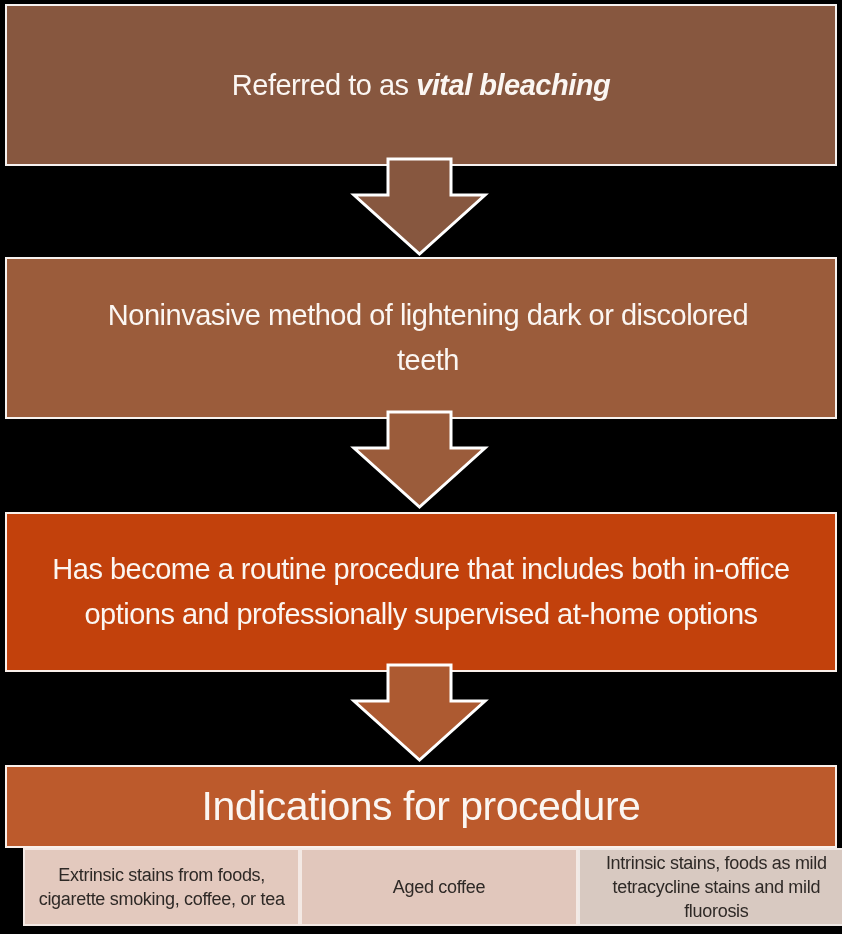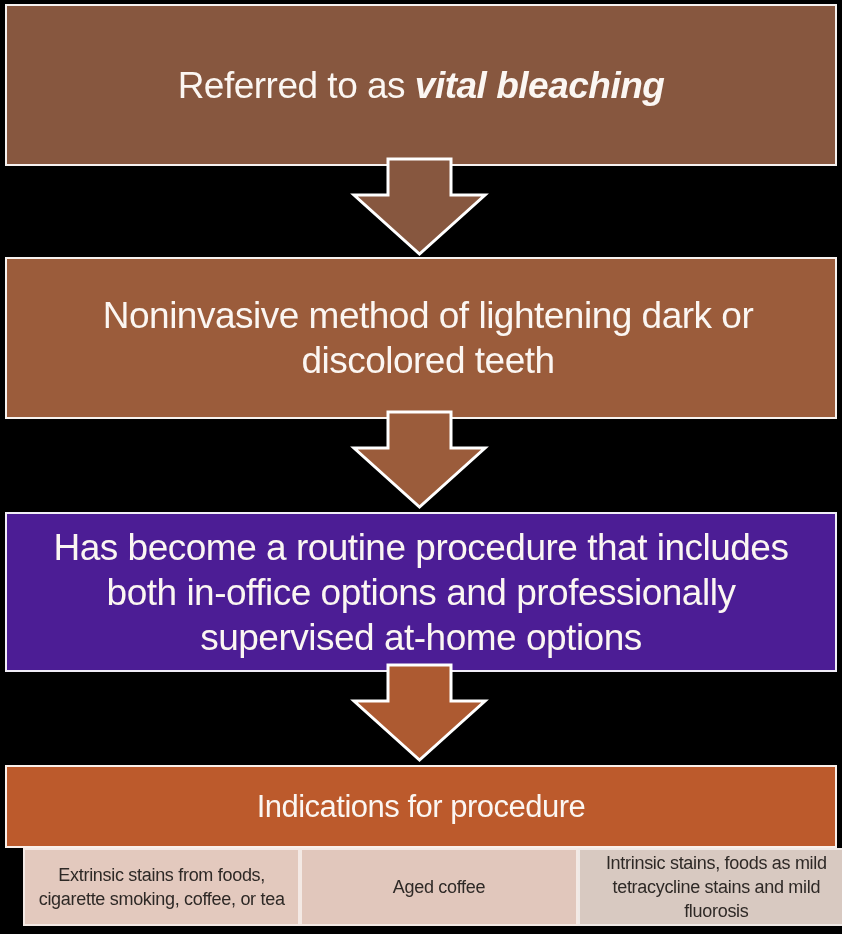--- a/index.html
+++ b/index.html
@@ -21,21 +21,21 @@
     width: 832px;
     box-sizing: border-box;
     border: 2px solid rgba(255,255,255,0.92);
     display: flex;
     align-items: center;
     justify-content: center;
     text-align: center;
   }
   .box-text {
     color: #FBF6F2;
-    font-size: 37px;
+    font-size: 29px;
     line-height: 45px;
     letter-spacing: -0.5px;
     font-weight: 400;
   }
   .box-text .em {
     font-weight: 700;
     font-style: italic;
   }
   .box-1 { top: 4px;   height: 162px; }
   .box-2 { top: 257px; height: 162px; padding-left: 14px; }
@@ -59,21 +59,21 @@
     left: 5px;
     top: 765px;
     width: 832px;
     height: 83px;
     box-sizing: border-box;
     border: 2px solid rgba(255,255,255,0.9);
     display: flex;
     align-items: center;
     justify-content: center;
   }
-  .ind-header .box-text { font-size: 31px; }
+  .ind-header .box-text { font-size: 41px; }
 
   .ind-cells {
     position: absolute;
     left: 23px;
     top: 848px;
     width: 832px;
     height: 78px;
     display: flex;
   }
   .ind-cell {
@@ -109,21 +109,21 @@
   </svg>
 
   <div class="flow-box box-2" style="background: rgb(155, 92, 59);">
     <div class="box-text">Noninvasive method of lightening dark or discolored teeth</div>
   </div>
 
   <svg class="arrow arrow-2" viewBox="0 0 139 92">
     <polygon points="38,-6 38,30 4,30 69.5,89 135,30 101,30 101,-6" stroke="#ffffff" stroke-width="3" stroke-linejoin="miter" fill="#9B5C3B"></polygon>
   </svg>
 
-  <div class="flow-box box-3" style="background: #4c1d95;">
+  <div class="flow-box box-3" style="background: #c2410c;">
     <div class="box-text">Has become a routine procedure that includes both in-office options and professionally supervised at-home options</div>
   </div>
 
   <svg class="arrow arrow-3" viewBox="0 0 139 92">
     <polygon points="38,-6 38,30 4,30 69.5,89 135,30 101,30 101,-6" stroke="#ffffff" stroke-width="3" stroke-linejoin="miter" fill="#AD5A31"></polygon>
   </svg>
 
   <div class="ind-header" style="background: rgb(188, 90, 44);">
     <div class="box-text">Indications for procedure</div>
   </div>

